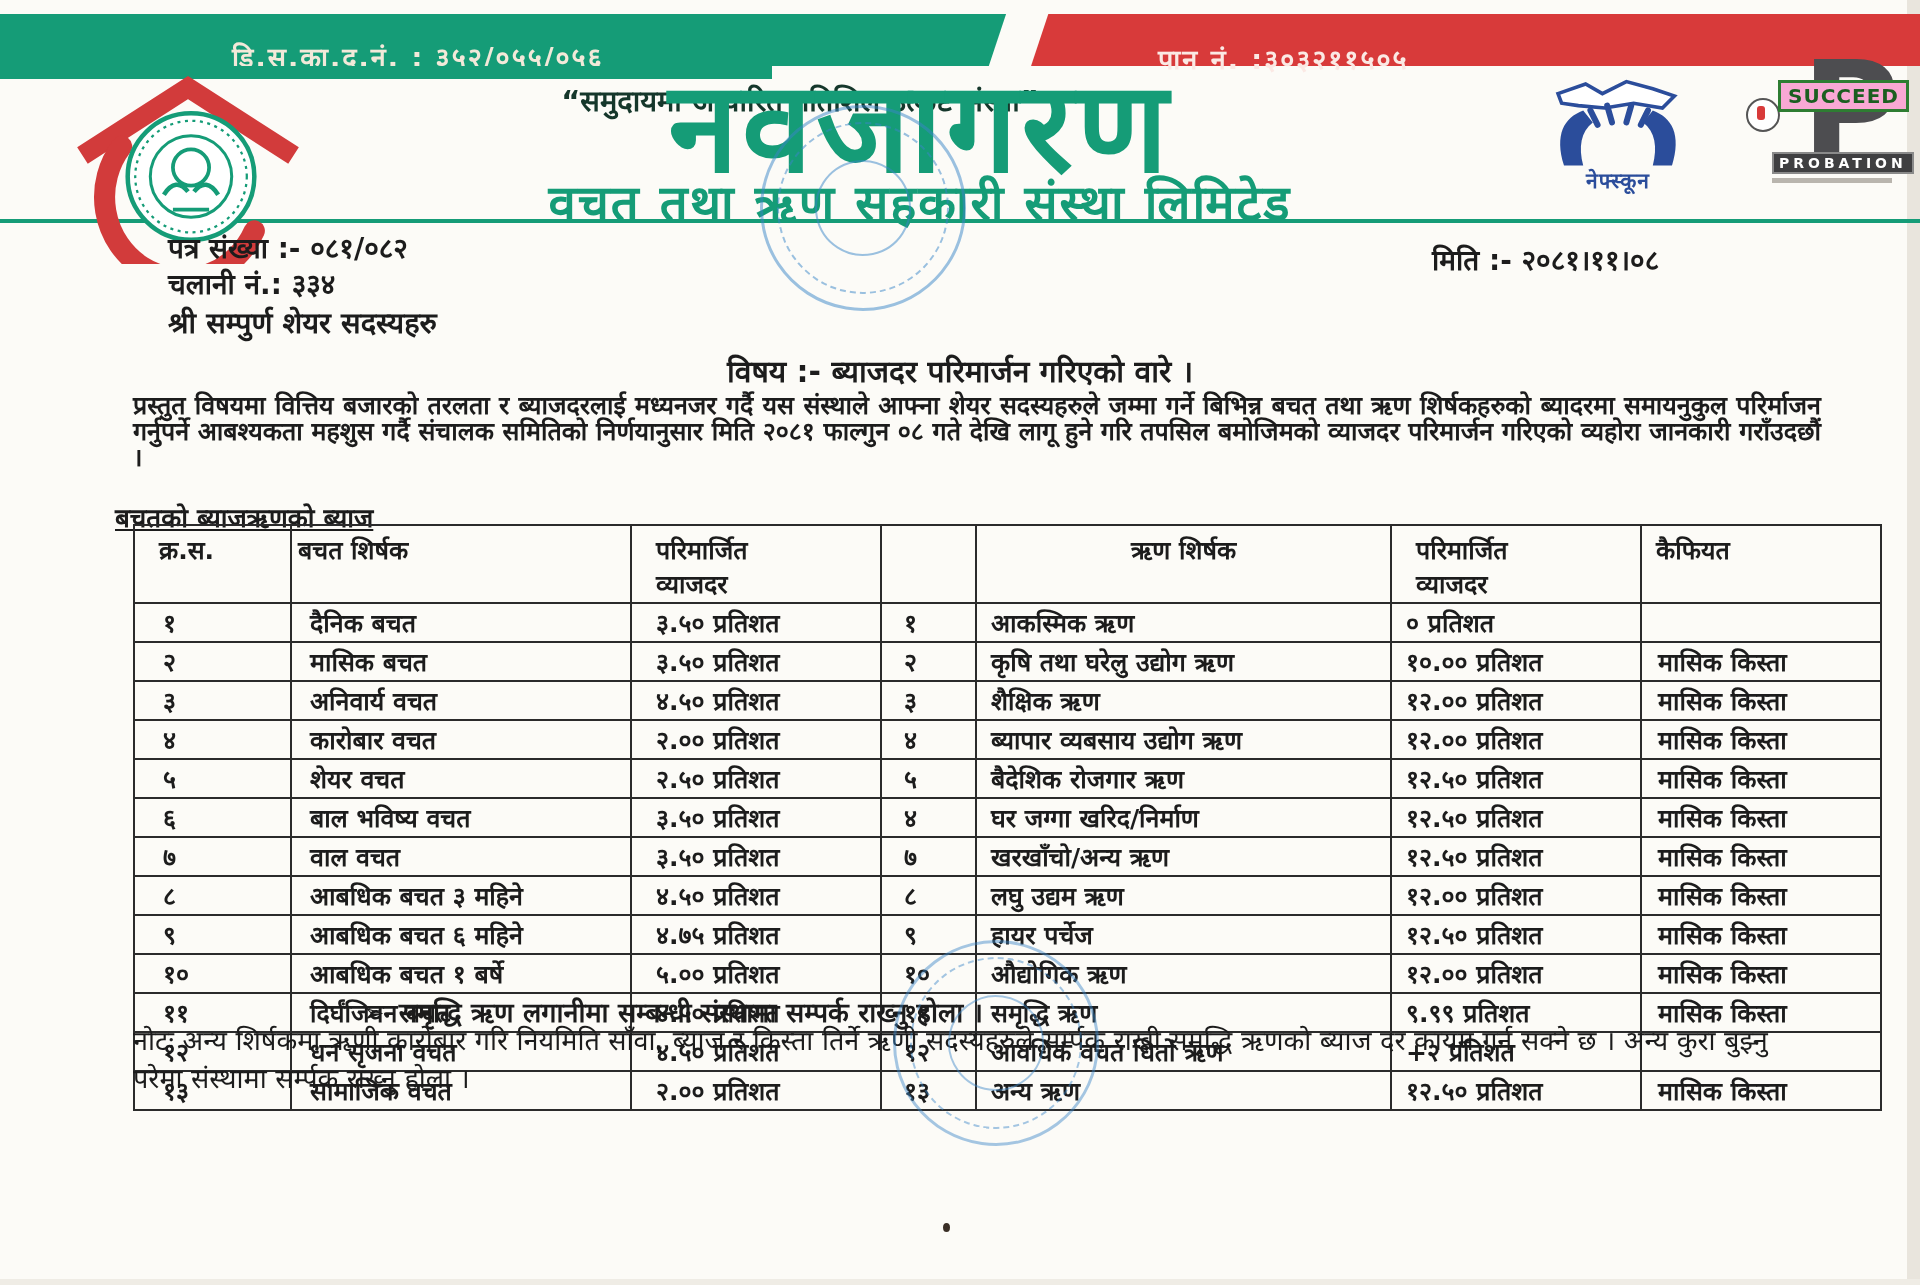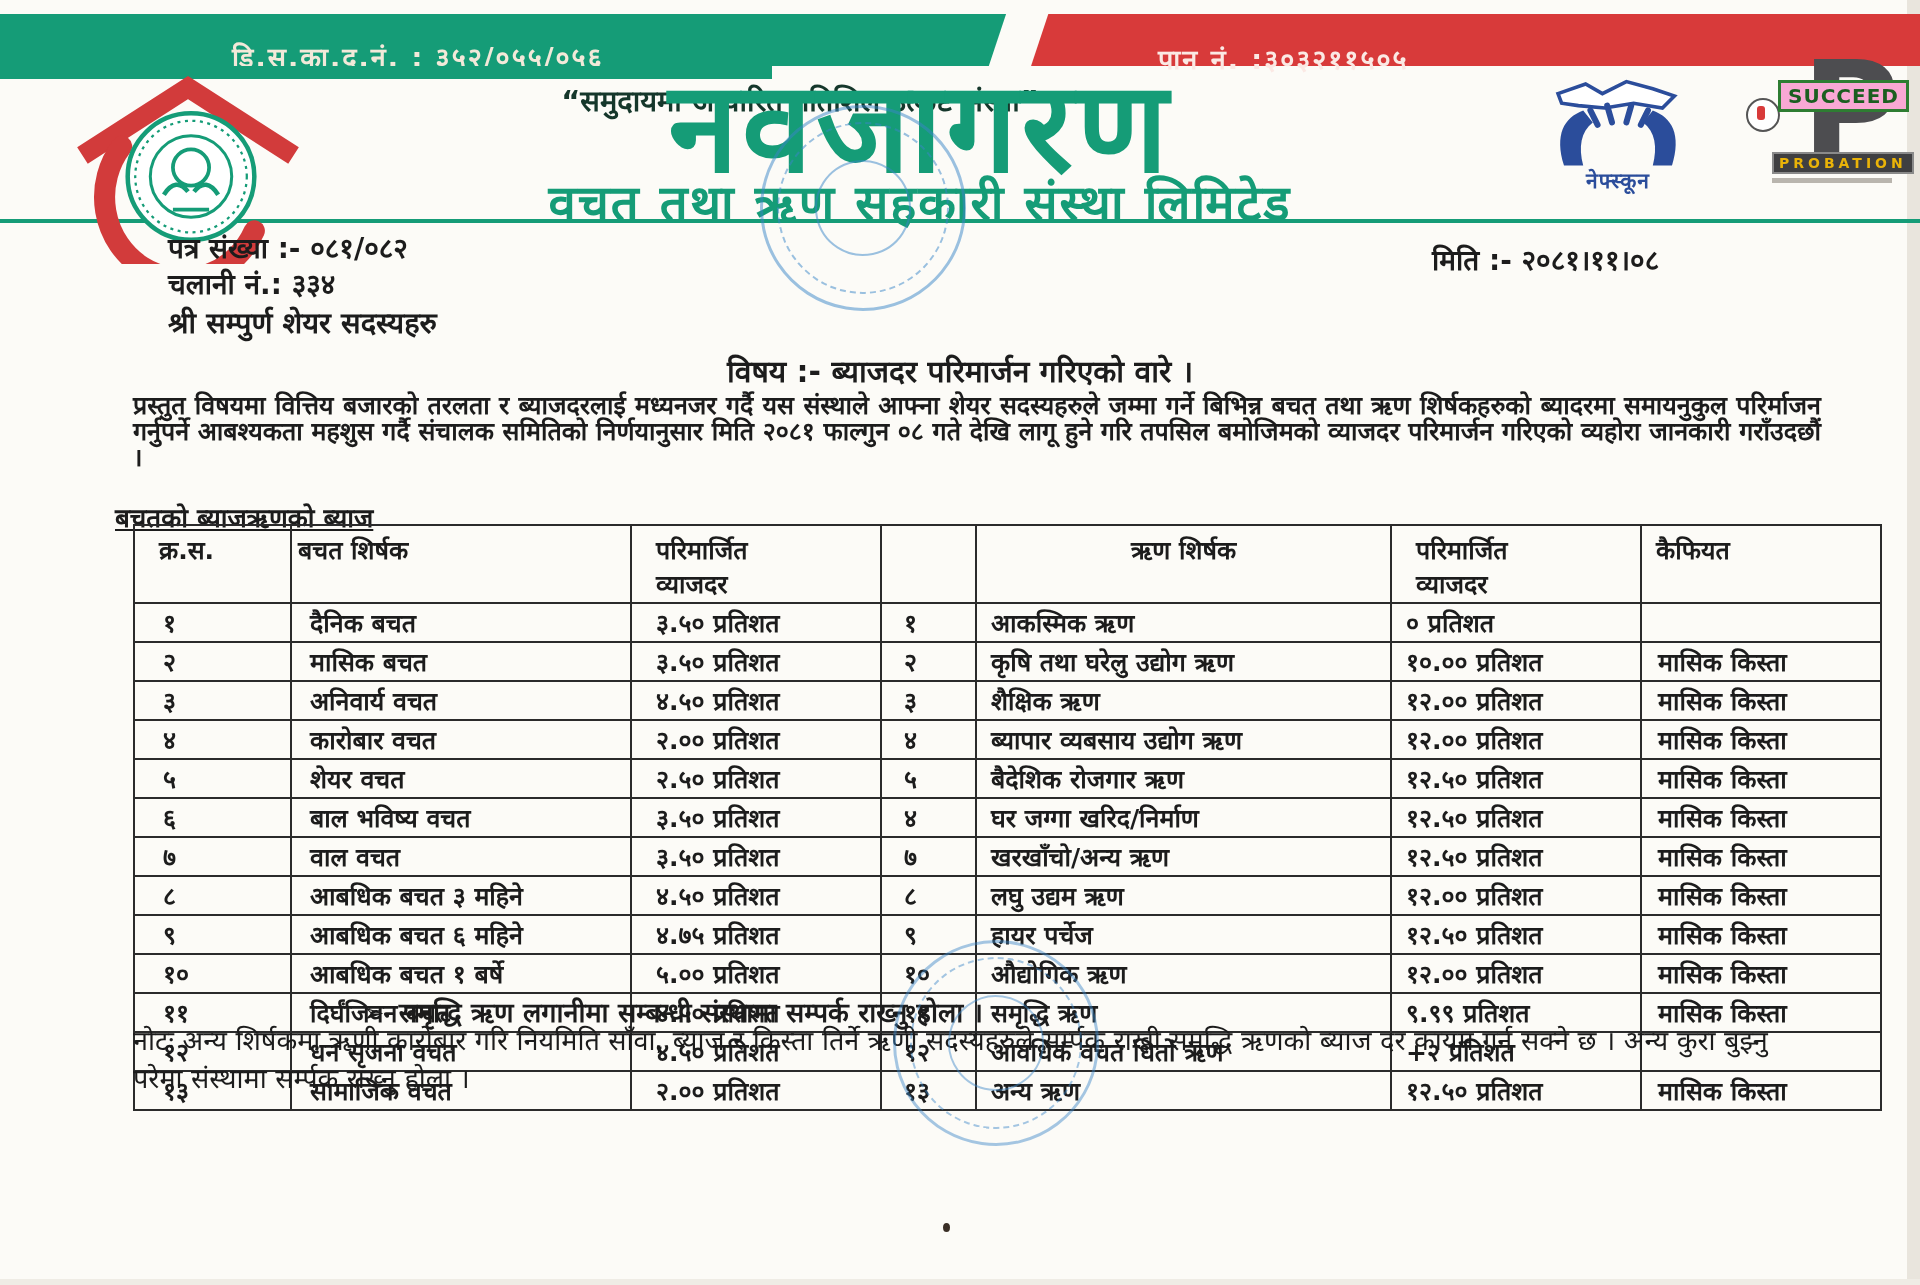--- a/index.html
+++ b/index.html
@@ -30,21 +30,21 @@
   .house-logo{position:absolute;top:68px;left:52px;width:272px;height:196px;}
 
   
   .nefscun{position:absolute;top:72px;left:1528px;width:180px;height:120px;text-align:center;}
   .nefscun-label{font-size:21px;font-weight:800;color:#2b4d9b;margin-top:-6px;letter-spacing:1px;}
 
   
   .succeed{position:absolute;top:58px;left:1738px;width:168px;height:136px;}
   .succeed-p{position:absolute;top:-14px;right:6px;font-size:134px;font-weight:900;color:#4d4d50;line-height:1;}
   .succeed-box{position:absolute;top:22px;left:40px;border:3px solid #2e7d32;background:#f9a8d4;padding:1px 7px;font-size:20px;font-weight:900;color:#1b5e20;letter-spacing:1px;}
-  .probation-box{position:absolute;top:94px;left:34px;background:#3f3f41;border:2px solid #8a8a8a;color:#eab308;font-size:14px;font-weight:800;letter-spacing:4px;padding:1px 5px;}
+  .probation-box{position:absolute;top:94px;left:34px;background:#3f3f41;border:2px solid #8a8a8a;color:#ffffff;font-size:14px;font-weight:800;letter-spacing:4px;padding:1px 5px;}
   .succeed-tag{position:absolute;top:120px;left:34px;width:120px;height:5px;background:#b9b5ae;}
   .succeed-hand{position:absolute;top:40px;left:8px;width:30px;height:30px;border:2px solid #555;border-radius:50%;background:#fff;}
   .succeed-hand::after{content:"";position:absolute;left:9px;top:6px;width:8px;height:14px;background:#d83a3a;border-radius:3px;}
 
   
   .meta{position:absolute;font-size:28px;font-weight:800;}
   .letter-no{top:228px;left:168px;}
   .dispatch-no{top:264px;left:168px;}
   .date{top:240px;left:1432px;}
 

